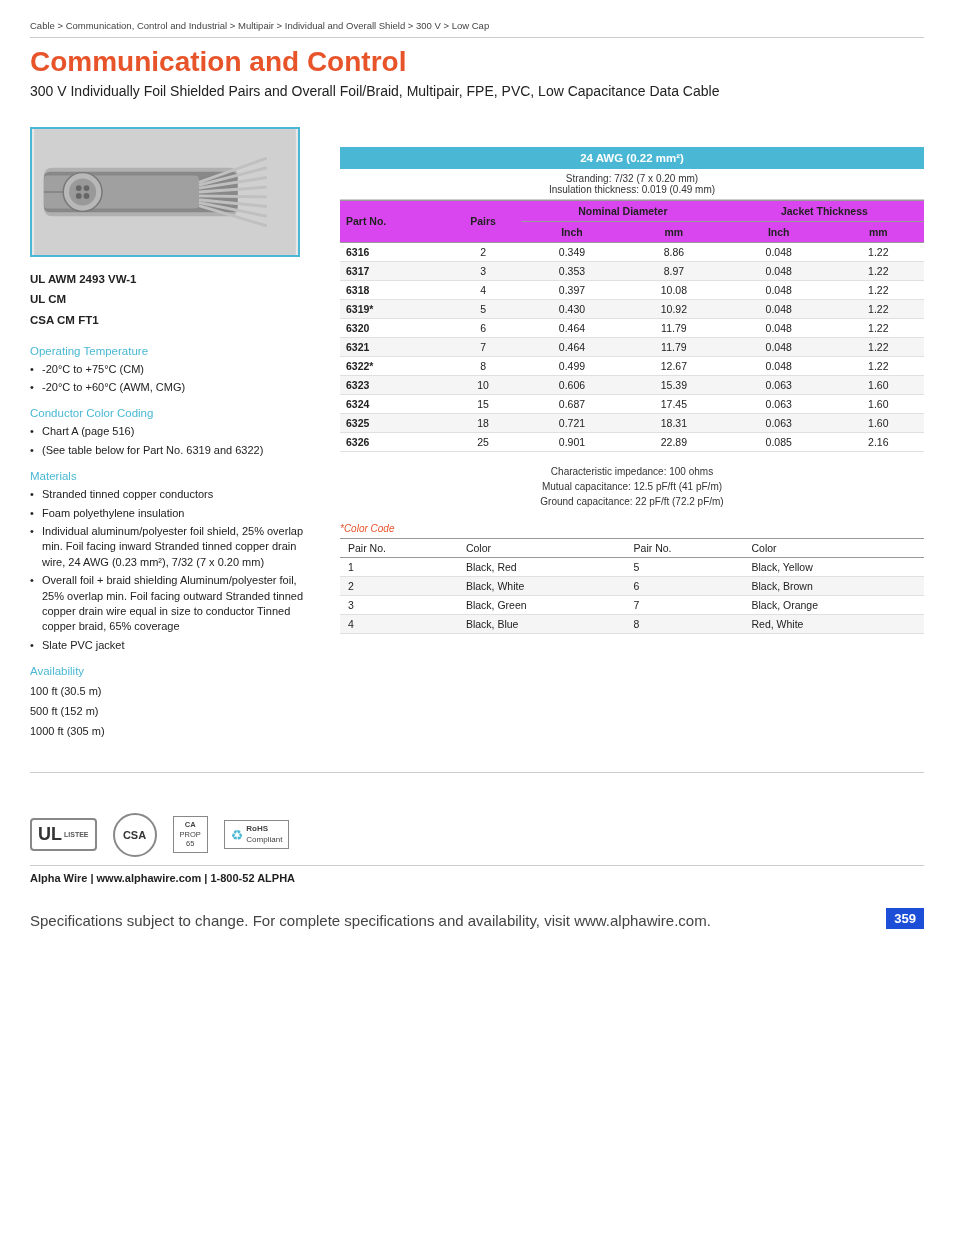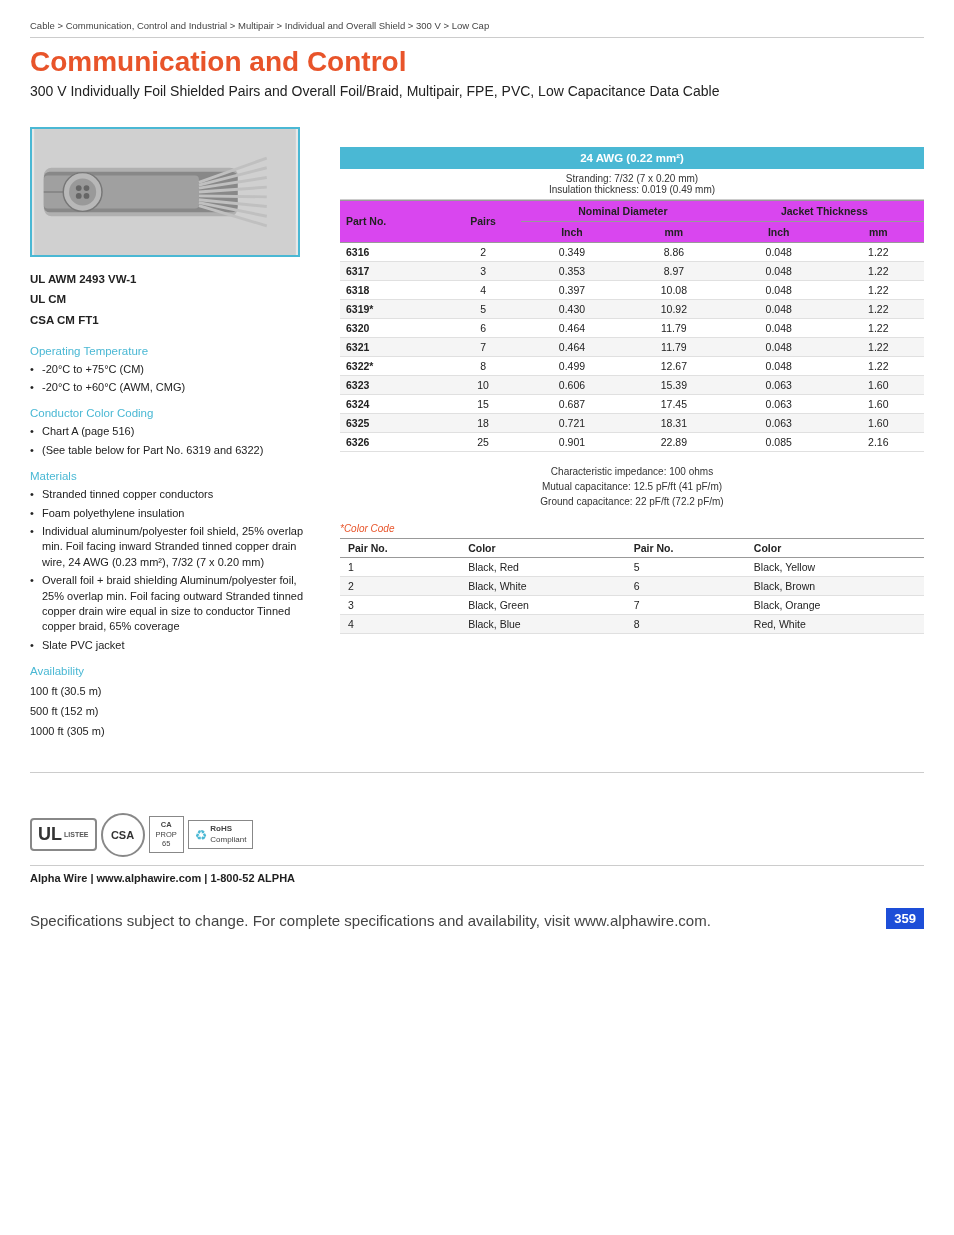--- a/index.html
+++ b/index.html
@@ -160,40 +160,40 @@
       color: #e8542a;
       font-style: italic;
       margin-bottom: 4px;
     }
     .color-table {
       width: 100%;
       border-collapse: collapse;
     }
     .color-table th {
       font-size: 10.5px;
-      font-weight: bold;
+      font-weight: normal;
       text-align: left;
       padding: 3px 8px;
       border-top: 1px solid #999;
       border-bottom: 1px solid #999;
     }
     .color-table td {
       font-size: 10.5px;
       padding: 3px 8px;
       border-bottom: 1px solid #e0e0e0;
     }
     .color-table tr:nth-child(even) td {
       background: #f5f5f5;
     }
 
     
     .footer-logos {
       display: flex;
       align-items: center;
-      gap: 4px;
+      gap: 16px;
       margin-top: 30px;
       margin-bottom: 8px;
     }
     .footer-text {
       font-size: 10.5px;
       margin-top: 6px;
       border-top: 1px solid #ccc;
       padding-top: 6px;
     }
     .footer-bold {

